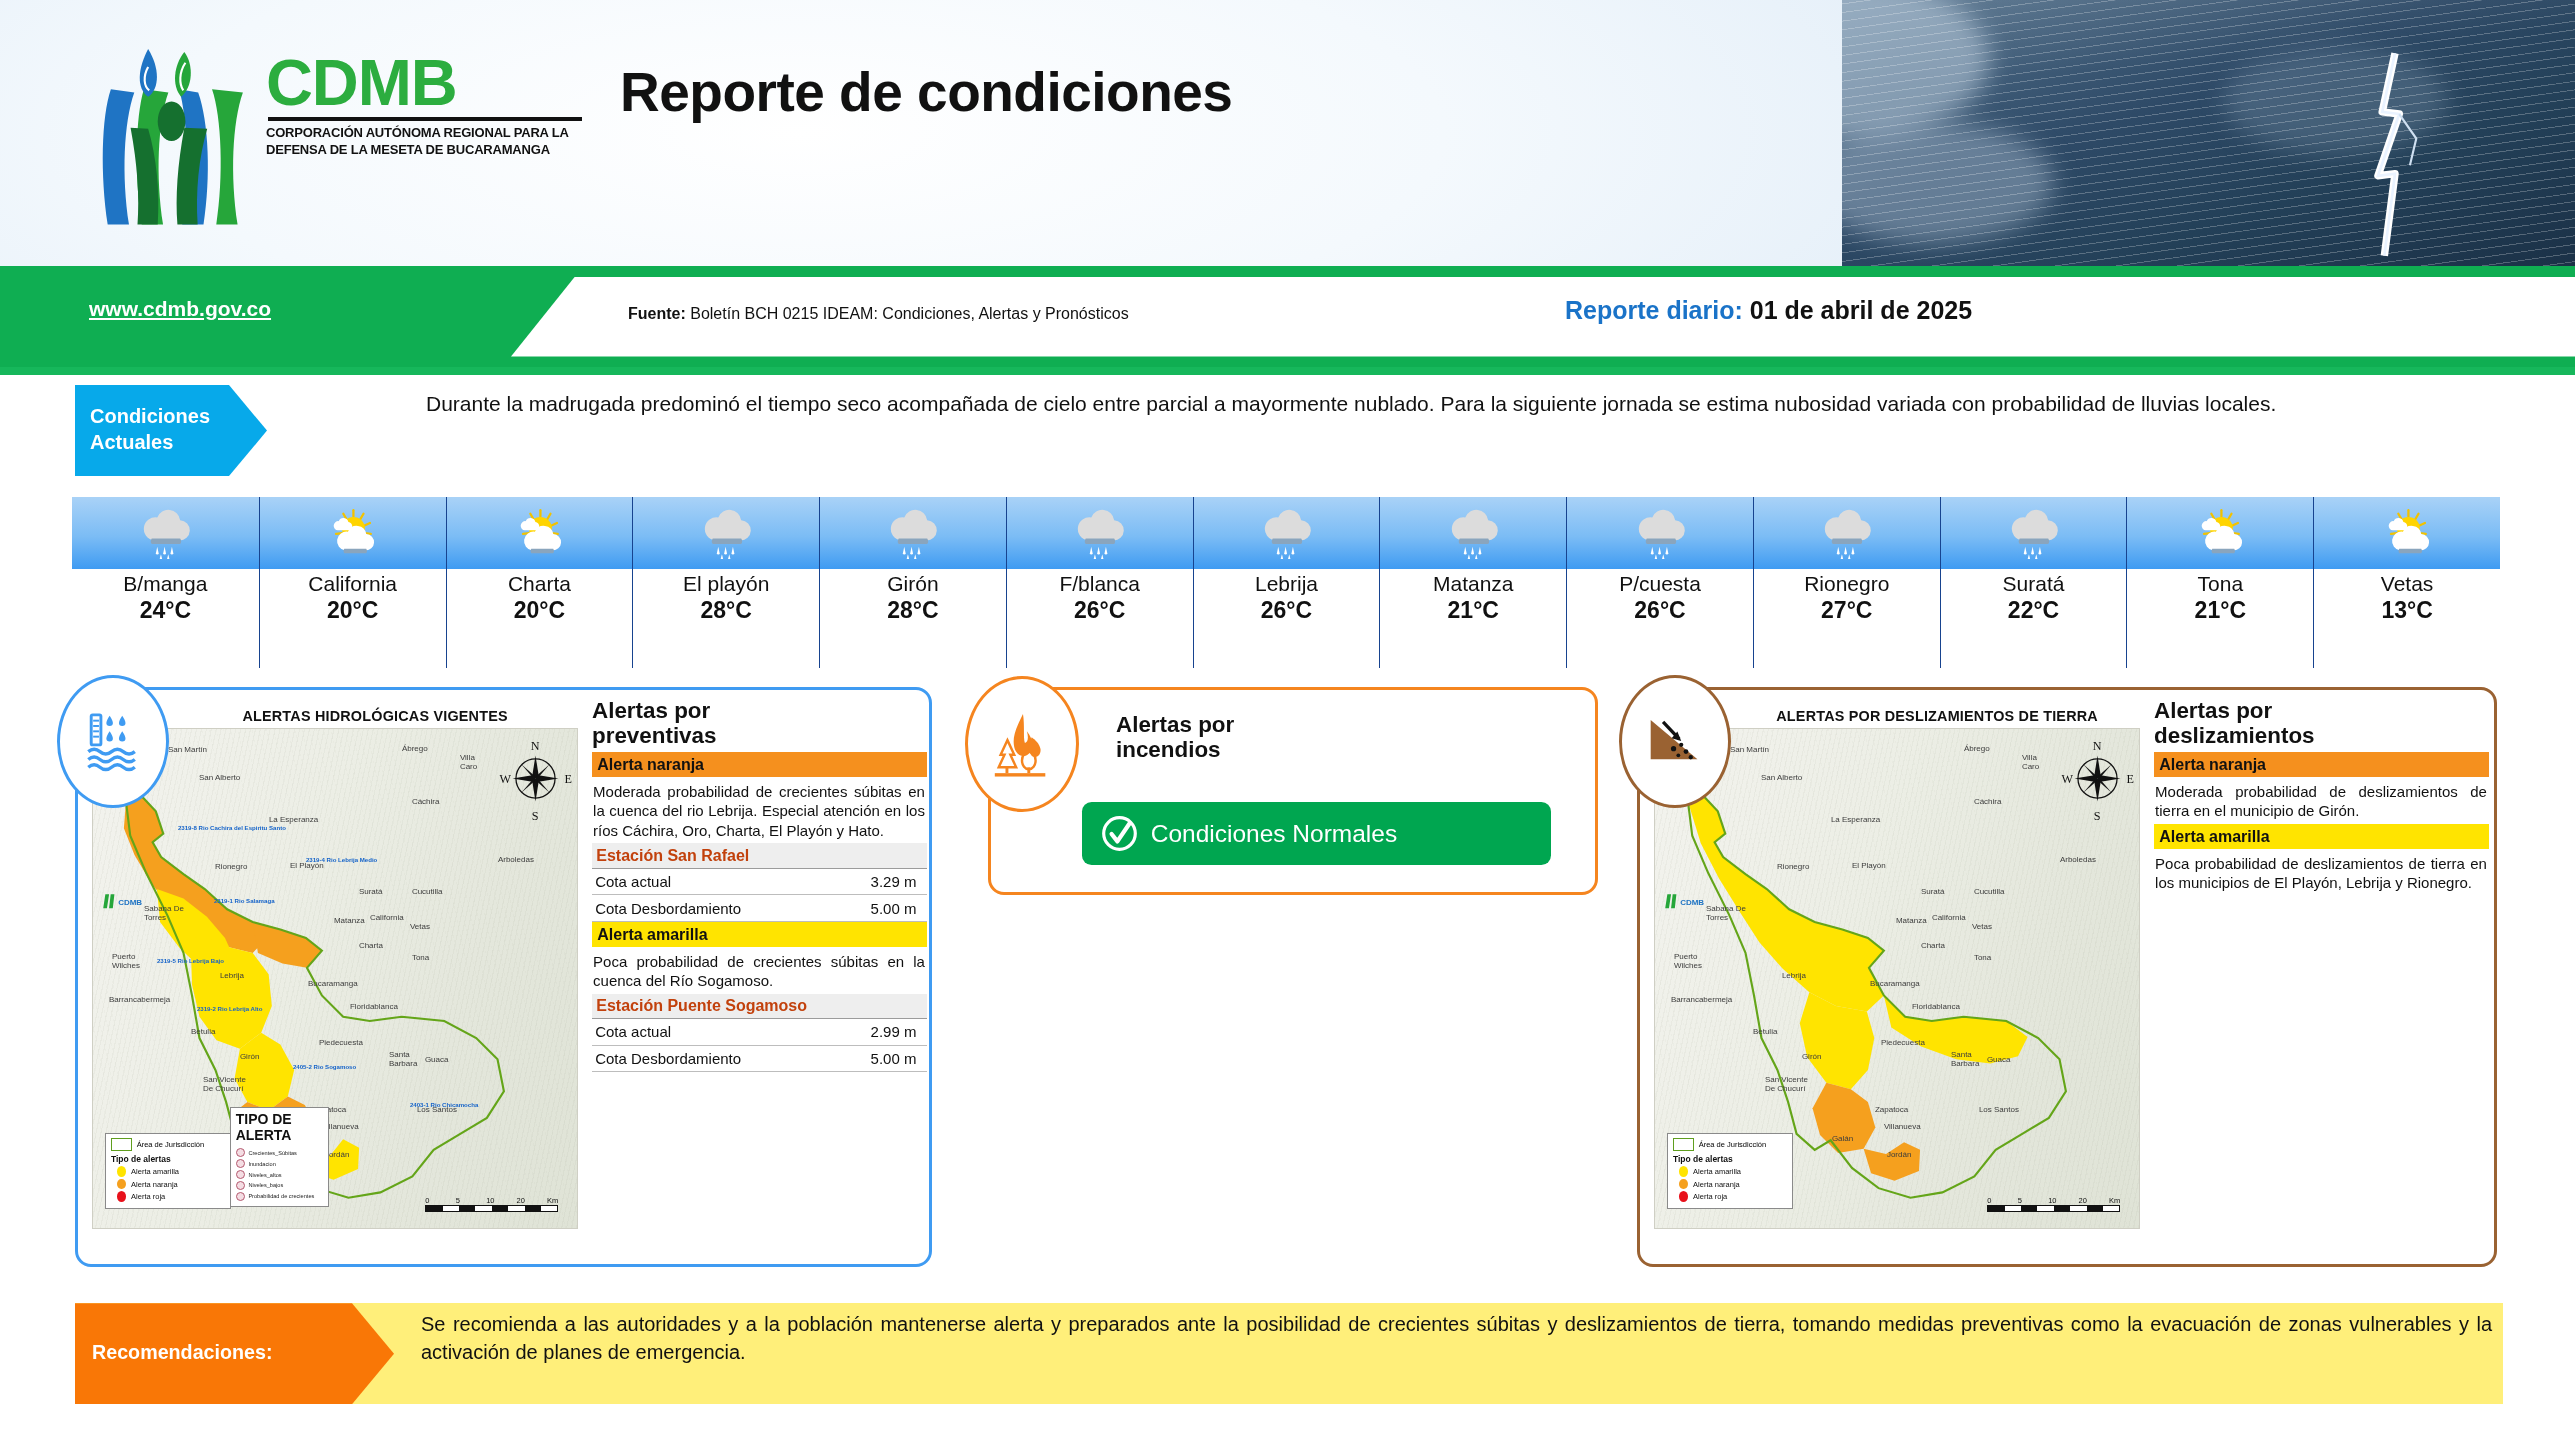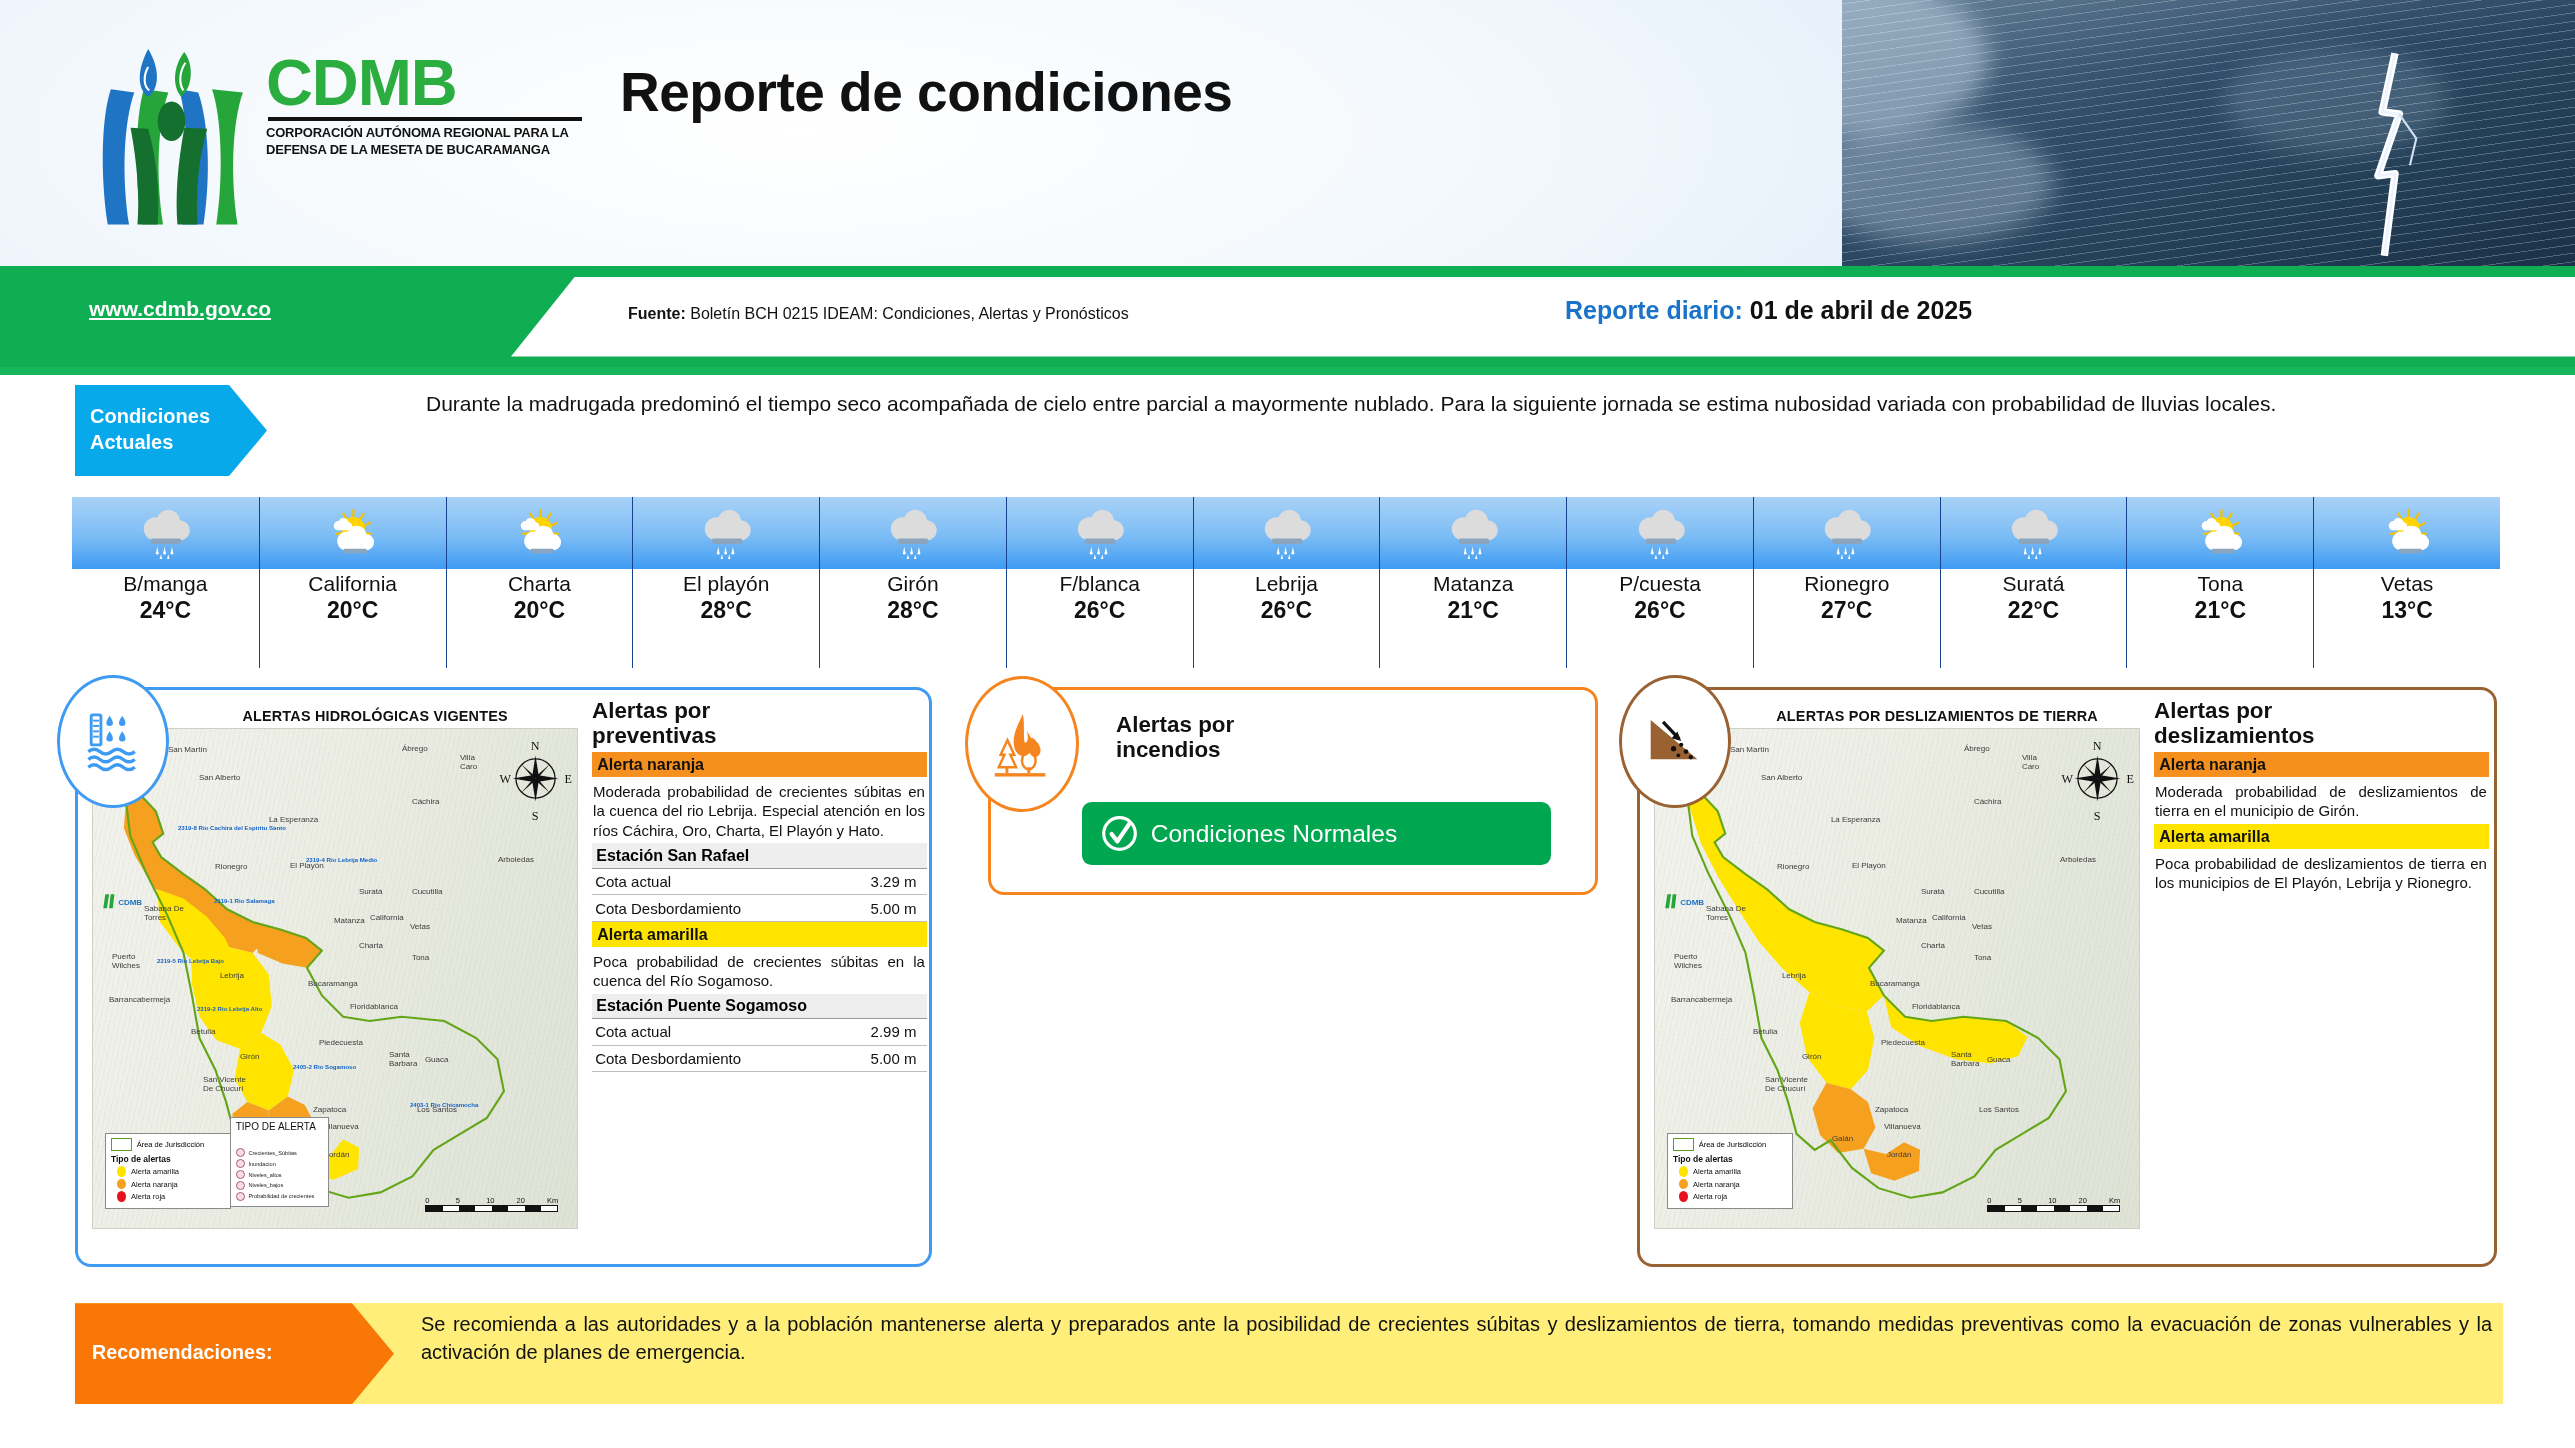--- a/index.html
+++ b/index.html
@@ -113,42 +113,42 @@
   .legend-box { position:absolute; background:#fff; border:0.5px solid #8a8a8a;
     padding: 4.3px 5.3px; margin-top: 28px; }
   .legend-title { font-size: 8.5px; font-weight: bold; color:#111; margin: 2.7px 0 2.1px; }
   .legend-row { display:flex; align-items:center; gap: 4.8px; font-size: 7.5px;
     color:#111; margin: 2.1px 0 2.1px 6.4px; }
   .dot { width: 9px; height: 10.6px; border-radius: 50%; display:inline-block; }
   .legend-jur { display:flex; align-items:center; gap: 4.8px; font-size: 7.5px; }
   .jur-swatch { width: 21px; height: 12.8px; background:#fff; border: 1.6px solid #5f9e1e; }
   .legend-box2 { position:absolute; background:#fff; border:0.5px solid #8a8a8a;
     padding: 3.7px 4.8px; }
-  .legend2-title { font-size: 10px; font-weight:normal; color:#111; margin-bottom: 16px; }
+  .legend2-title { font-size: 14px; font-weight:bold; color:#111; margin-bottom: 5px; }
   .legend2-row { display:flex; align-items:center; gap:3.7px; font-size: 5.6px;
     color:#222; margin: 1.9px 0; }
   .l2icon { width: 9px; height: 9px; border-radius:50%; border:0.7px solid #b4596f;
     background:#f4dde3; }
   .scalebar { position:absolute; right: 19px; bottom: 16px; width: 133px; }
   .scale-nums { display:flex; font-size: 7.5px; color:#111; }
   .scale-strip { display:flex; height: 7px; border: 0.5px solid #111; }
   .scale-strip i { flex:1; display:block; }
   .map-logo { position:absolute; left: 7.5px; top: 160px; width: 64px; }
 
   .alert-col { position:absolute; top: 7.5px; width: 335px; height: 559px; }
   .alert-col-flood { left: 514px; }
   .alert-col-land  { left: 514px; }
   .acol-title { font-size: 22.4px; font-weight: bold; color:#111; line-height: 1.12;
     margin-bottom: 4.3px; }
   .abar { font-size: 16px; font-weight: bold; color:#111; padding: 3.7px 5.3px; }
   .abar-orange { background:#f5901e; }
   .abar-yellow { background:#ffe400; }
   .abody { font-size: 15px; color:#111; line-height: 1.3; text-align: justify;
     padding: 4.3px 2.1px 3.2px 1.1px; }
-  .station { font-size: 16px; font-weight:bold; color:#000000; background:#eeeeee;
+  .station { font-size: 16px; font-weight:bold; color:#c2410c; background:#eeeeee;
     padding: 3.2px 4.3px; border-bottom: 1.1px solid #9b9b9b; }
   .drow { display:flex; justify-content:space-between; font-size: 15px; color:#111;
     padding: 4.3px 10.6px 4.3px 3.2px; border-bottom: 1.1px solid #bdbdbd; }
 
   .fire-title { position:absolute; left: 125px; top: 22.4px; font-size: 22.4px;
     font-weight: bold; color:#111; line-height: 1.12; }
   .fire-pill { position:absolute; left: 91px; top: 112px; width: 469px; height: 63px;
     background:#00a650; border-radius: 9.6px; display:flex; align-items:center;
     gap: 11.7px; padding-left: 18px; }
   .fire-pill span { color:#fff; font-size: 24.5px; font-weight: normal; }

